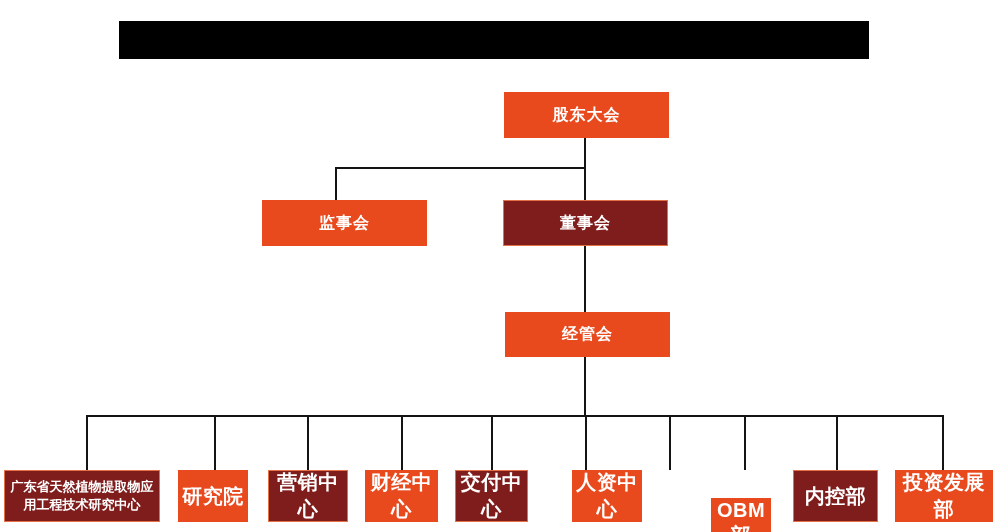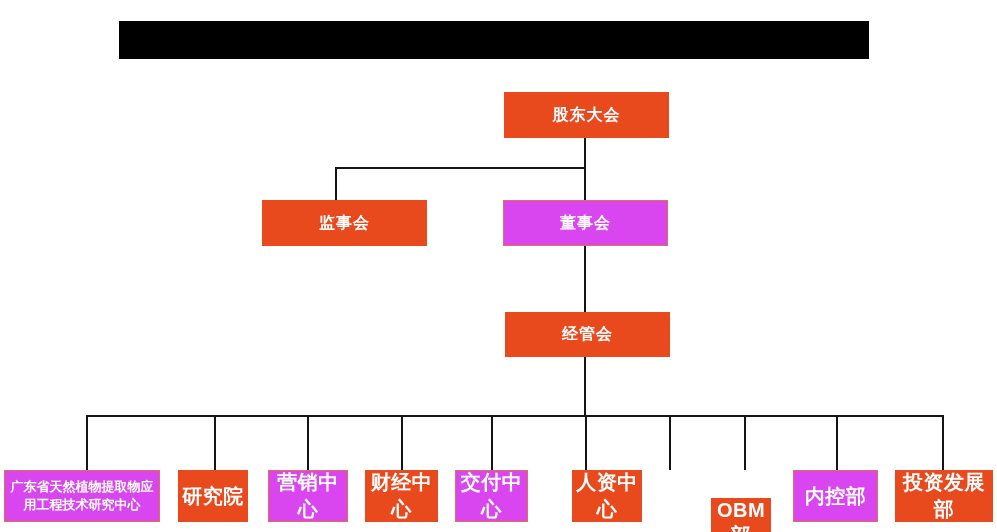--- a/index.html
+++ b/index.html
@@ -25,21 +25,21 @@
     align-items: center;
     justify-content: center;
     text-align: center;
     color: #ffffff;
     font-weight: bold;
     font-size: 16px;
     box-sizing: border-box;
     letter-spacing: 1px;
   }
   .node.dark { background: #E8491D; }
-  .node.light { background: #d946ef; border: 1px solid #E47045; }
+  .node.light { background: #7f1d1d; border: 1px solid #E47045; }
   .node.small { font-size: 20px; letter-spacing: 0.5px; }
   .node.tiny {
     font-size: 13px;
     line-height: 1.35;
     letter-spacing: 0;
     padding: 0 4px;
   }
   .line {
     position: absolute;
     background: #141414;

